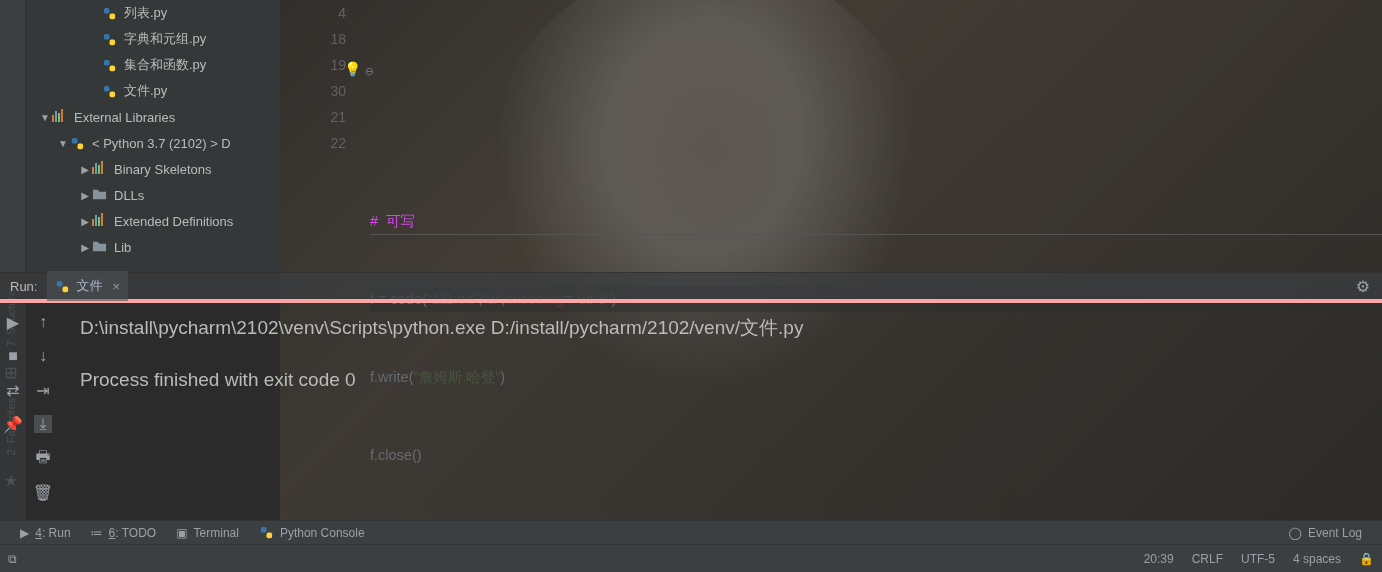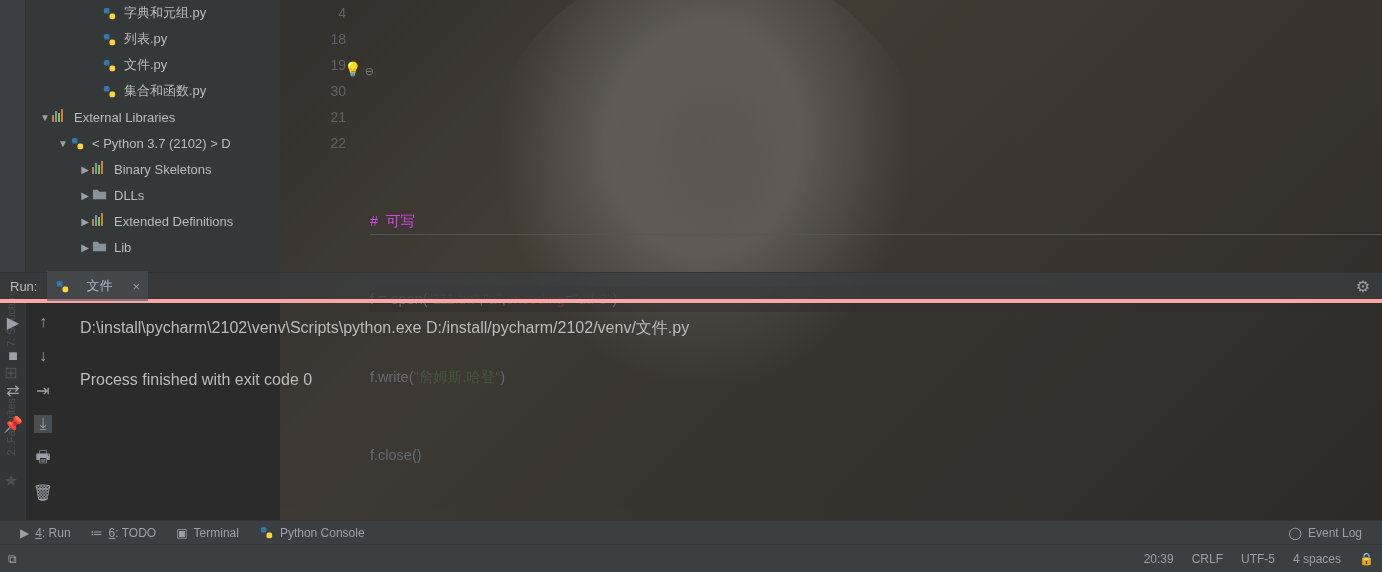--- a/index.html
+++ b/index.html
@@ -27,29 +27,29 @@
 .str { color:#6a8759; }
 .param { color:#aa4926; }
 .fn { color:#a9b7c6; }
 .comment { color:#d946ef; }
 .cursor-line { background:rgba(50,50,50,0.5); }
 .hr-line { position:absolute; left:0; right:0; top:234px; border-top:1px solid #555; }
 
 .run-panel { position:relative; z-index:1; height:248px; border-top:1px solid #323232; background:rgba(43,43,43,0.55); display:flex; }
 .run-header { position:absolute; top:0; left:0; right:0; height:30px; display:flex; align-items:center; background:rgba(60,63,65,0.7); border-bottom:4px solid #fca5a5; }
 .run-label { padding:0 10px; color:#bbbbbb; font-size:13px; }
-.run-tab { display:flex; align-items:center; height:30px; padding:0 8px; background:rgba(78,82,85,0.6); font-size:13px; gap:16px; }
+.run-tab { display:flex; align-items:center; height:30px; padding:0 8px; background:rgba(78,82,85,0.6); font-size:13px; gap:6px; }
 .run-tab .close { color:#999; margin-left:4px; cursor:pointer; }
 .gear { margin-left:auto; padding:0 12px; color:#9aa0a6; cursor:pointer; }
 .run-body { display:flex; width:100%; padding-top:30px; }
 .run-toolbar { width:26px; background:rgba(60,63,65,0.5); display:flex; flex-direction:column; align-items:center; padding-top:10px; gap:16px; }
 .run-toolbar2 { width:34px; display:flex; flex-direction:column; align-items:center; padding-top:10px; gap:16px; }
 .run-toolbar .btn,.run-toolbar2 .btn { width:18px; height:18px; cursor:pointer; color:#9aa0a6; display:flex; align-items:center; justify-content:center; }
 .play { color:#499c54; }
-.console { flex:1; padding:12px 20px; font-family:'Consolas',monospace; font-size:16px; line-height:26px; color:#bbbbbb; }
+.console { flex:1; padding:12px 20px; font-family:'Consolas',monospace; font-size:19px; line-height:26px; color:#bbbbbb; }
 
 .side-tabs { position:absolute; left:0; top:280px; width:22px; height:220px; display:flex; flex-direction:column; align-items:center; }
 .side-tab { writing-mode:vertical-rl; transform:rotate(180deg); font-size:11px; color:#9aa0a6; padding:10px 2px; cursor:pointer; }
 .side-icon { margin:6px 0; color:#9aa0a6; }
 
 .bottom-bar { position:absolute; bottom:28px; left:0; right:0; height:24px; background:#3c3f41; border-top:1px solid #323232; display:flex; align-items:center; font-size:12px; color:#9aa0a6; padding:0 10px; z-index:2; }
 .bottom-item { display:flex; align-items:center; gap:6px; padding:0 10px; cursor:pointer; }
 .bottom-item .u { text-decoration:underline; }
 .event-log { margin-left:auto; }
 
@@ -72,51 +72,51 @@
 
   <div class="project-tree">
     <div class="tree-item">
         <span class="tree-indent" style="width:68px"></span>
         <span class="icon-py">
           <svg class="ic" viewBox="0 0 16 16">
             <rect x="2" y="2" width="6" height="6" rx="2" fill="#3776ab"></rect>
             <rect x="8" y="8" width="6" height="6" rx="2" fill="#ffd43b"></rect>
           </svg>
         </span>
+        <span class="tree-label">列表.py</span>
+      </div>
+    <div class="tree-item">
+        <span class="tree-indent" style="width:68px"></span>
+        <span class="icon-py">
+          <svg class="ic" viewBox="0 0 16 16">
+            <rect x="2" y="2" width="6" height="6" rx="2" fill="#3776ab"></rect>
+            <rect x="8" y="8" width="6" height="6" rx="2" fill="#ffd43b"></rect>
+          </svg>
+        </span>
         <span class="tree-label">字典和元组.py</span>
       </div>
     <div class="tree-item">
         <span class="tree-indent" style="width:68px"></span>
         <span class="icon-py">
           <svg class="ic" viewBox="0 0 16 16">
             <rect x="2" y="2" width="6" height="6" rx="2" fill="#3776ab"></rect>
             <rect x="8" y="8" width="6" height="6" rx="2" fill="#ffd43b"></rect>
           </svg>
         </span>
-        <span class="tree-label">列表.py</span>
+        <span class="tree-label">集合和函数.py</span>
       </div>
     <div class="tree-item">
         <span class="tree-indent" style="width:68px"></span>
         <span class="icon-py">
           <svg class="ic" viewBox="0 0 16 16">
             <rect x="2" y="2" width="6" height="6" rx="2" fill="#3776ab"></rect>
             <rect x="8" y="8" width="6" height="6" rx="2" fill="#ffd43b"></rect>
           </svg>
         </span>
         <span class="tree-label">文件.py</span>
-      </div>
-    <div class="tree-item">
-        <span class="tree-indent" style="width:68px"></span>
-        <span class="icon-py">
-          <svg class="ic" viewBox="0 0 16 16">
-            <rect x="2" y="2" width="6" height="6" rx="2" fill="#3776ab"></rect>
-            <rect x="8" y="8" width="6" height="6" rx="2" fill="#ffd43b"></rect>
-          </svg>
-        </span>
-        <span class="tree-label">集合和函数.py</span>
       </div>
     <div class="tree-item">
         <span class="tree-indent" style="width:4px"></span>
         <span class="chevron">▼</span>
         <span class="icon-lib"><span class="str-bars">
             <span style="height:7px;background:#d97734"></span>
             <span style="height:11px;background:#6a9fb5"></span>
             <span style="height:9px;background:#8cbf55"></span>
             <span style="height:13px;background:#d97734"></span>
           </span></span>
@@ -180,21 +180,21 @@
       <div class="gutter-line"><span>19</span><span class="bulb">💡</span></div>
       <div class="gutter-line">30</div>
       <div class="gutter-line">21</div>
       <div class="gutter-line">22</div>
       <span class="fold">⊖</span>
     </div>
     <div class="code">
       <div class="code-line"></div>
       <div class="code-line"></div>
       <div class="code-line"><span class="comment">#  可写</span></div>
-      <div class="code-line cursor-line"><span class="fn">f = open(</span><span class="str">"111.txt"</span><span class="fn">,</span><span class="str">"a"</span><span class="fn">,</span><span class="param">encoding</span><span class="fn">=</span><span class="str">"utf-8"</span><span class="fn">)</span></div>
+      <div class="code-line cursor-line"><span class="fn">f = code(</span><span class="str">"111.txt"</span><span class="fn">,</span><span class="str">"a"</span><span class="fn">,</span><span class="param">encoding</span><span class="fn">=</span><span class="str">"utf-8"</span><span class="fn">)</span></div>
       <div class="code-line"><span class="fn">f.write(</span><span class="str">"詹姆斯.哈登"</span><span class="fn">)</span></div>
       <div class="code-line"><span class="fn">f.close()</span></div>
       <div class="hr-line"></div>
     </div>
   </div>
 </div>
 
 <div class="run-panel">
   <div class="run-header">
     <span class="run-label">Run:</span>

